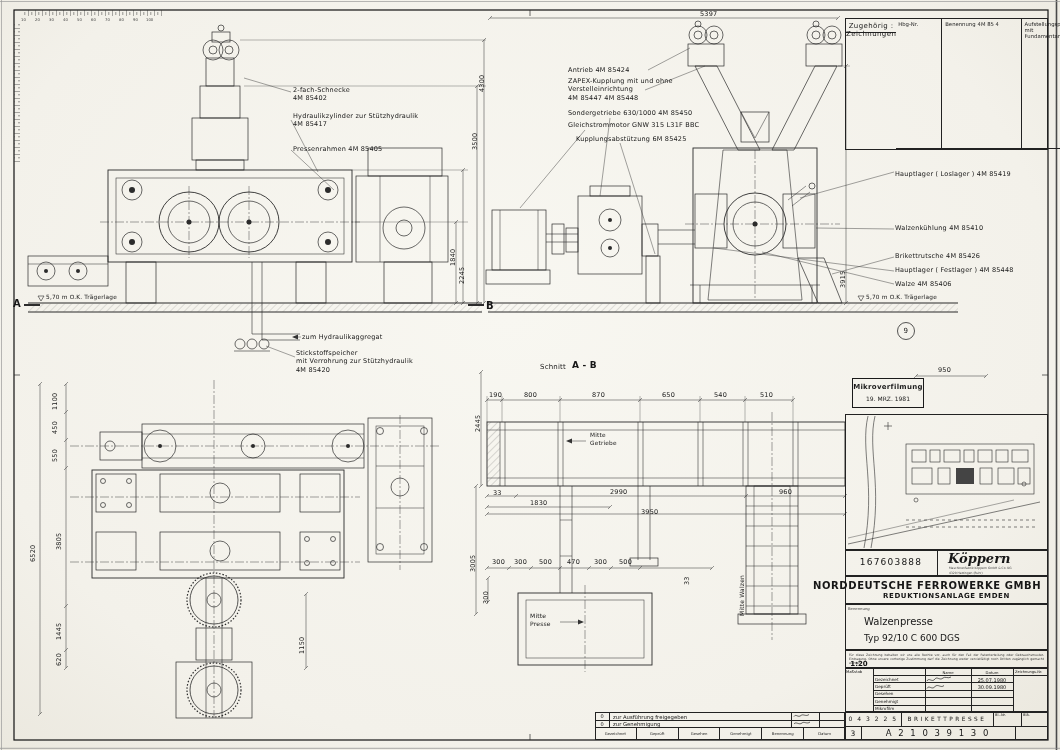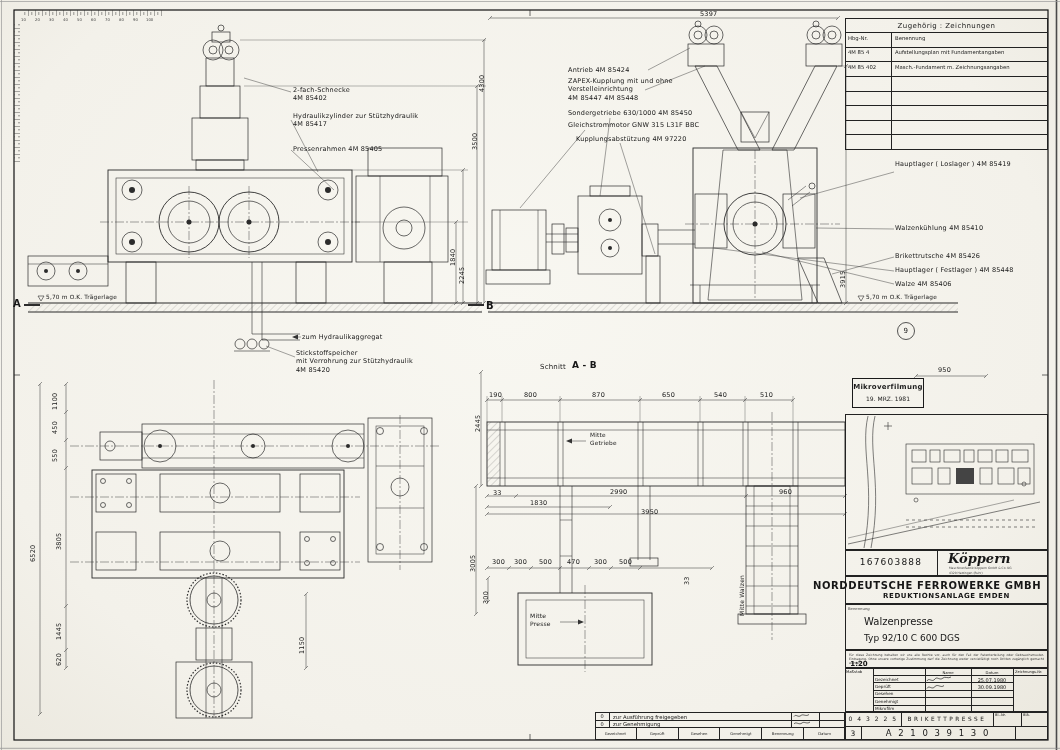--- a/index.html
+++ b/index.html
@@ -13,21 +13,21 @@
   transform:rotate(-90deg);transform-origin:0 0}
 .bl{display:block}
 .big{font-size:10px;font-weight:600}
 .rnum{position:absolute;font-size:3.8px;color:#444}
 .box{position:absolute;border:1px solid #222}
 .hl{position:absolute;height:1px;background:#222}
 .vl{position:absolute;width:1px;background:#222}
 .cell{position:absolute;white-space:nowrap;color:#161616}
 .ctr{text-align:center}
 
-.rtable{display:flex;flex-direction:column;background:transparent}
+.rtable{display:flex;background:transparent}
 .rt-title{height:14px;border-bottom:1px solid #222;text-align:center;font-size:7px;letter-spacing:.4px;padding-top:2.5px}
 .rt-row{flex:1;display:flex;border-bottom:1px solid #222}
 .rt-row:last-child{border-bottom:none}
 .rt-nr{width:46px;border-right:1px solid #222;font-size:5.3px;padding:1.5px 0 0 2px}
 .rt-name{flex:1;font-size:5.3px;padding:1.5px 0 0 3px}
 
 .stamp{border:1.3px solid #1a1a1a}
 .stamp span{position:absolute;left:0;width:100%;text-align:center}
 .legal{font-size:3.1px;line-height:1.3;color:#3a3a3a;text-align:justify;padding:1.5px 3px;overflow:hidden}
 .logo{font-family:"DejaVu Serif",serif;font-style:italic;font-weight:700;font-size:13px}
@@ -456,22 +456,22 @@
 
 <span class="lbl" style="left:700px;top:10px">5397</span>
 <span class="lbl" style="left:568px;top:66px">Antrieb    4M 85424</span>
 <div class="lbl" style="left:568px;top:77px">
   <span class="bl">ZAPEX-Kupplung mit und ohne</span>
   <span class="bl">Verstelleinrichtung</span>
   <span class="bl">4M 85447      4M 85448</span>
 </div>
 <span class="lbl" style="left:568px;top:109px">Sondergetriebe   630/1000   4M 85450</span>
 <span class="lbl" style="left:568px;top:121px">Gleichstrommotor   GNW 315 L31F   BBC</span>
-<span class="lbl" style="left:576px;top:135px">Kupplungsabstützung   4M 97220</span>
-<span class="lbl" style="left:895px;top:160px">Hauptlager ( Loslager )     4M 85419</span>
+<span class="lbl" style="left:576px;top:135px">Kupplungsabstützung   6M 85425</span>
+<span class="lbl" style="left:895px;top:170px">Hauptlager ( Loslager )     4M 85419</span>
 <span class="lbl" style="left:895px;top:224px">Walzenkühlung     4M 85410</span>
 <span class="lbl" style="left:895px;top:252px">Brikettrutsche     4M 85426</span>
 <span class="lbl" style="left:895px;top:266px">Hauptlager ( Festlager )    4M 85448</span>
 <span class="lbl" style="left:895px;top:280px">Walze    4M 85406</span>
 <span class="lbl" style="left:866px;top:294px;font-size:5.8px">5,70 m  O.K. Trägerlage</span>
 <span class="vlbl" style="left:838.5px;top:288px">3915</span>
 <span class="lbl" style="left:903.5px;top:326.5px;font-size:7px">9</span>
 
 <span class="vlbl" style="left:51px;top:410px">1100</span>
 <span class="vlbl" style="left:51px;top:434px">450</span>

